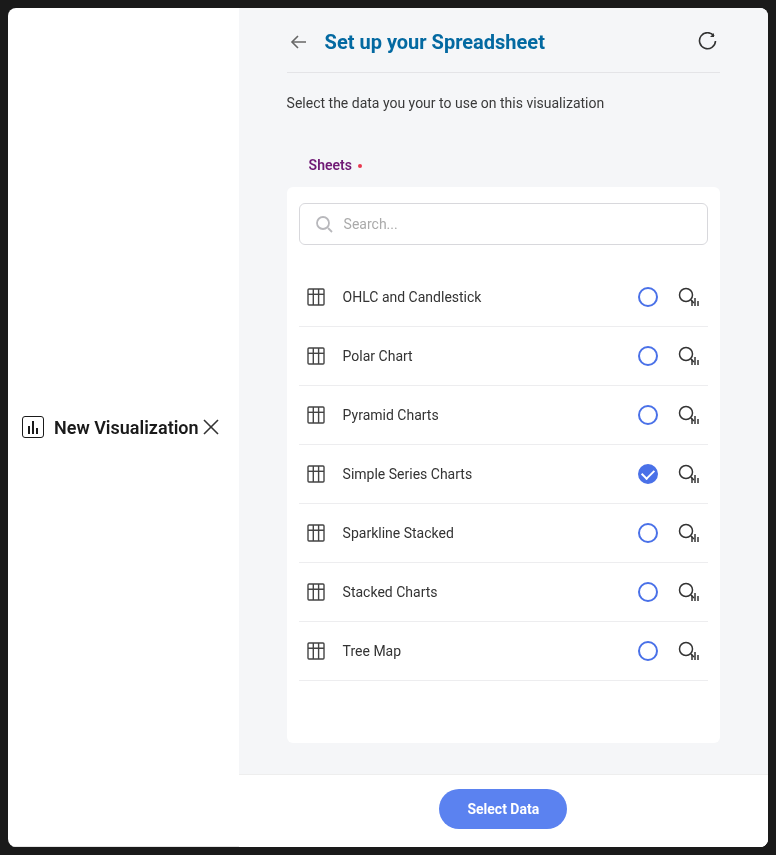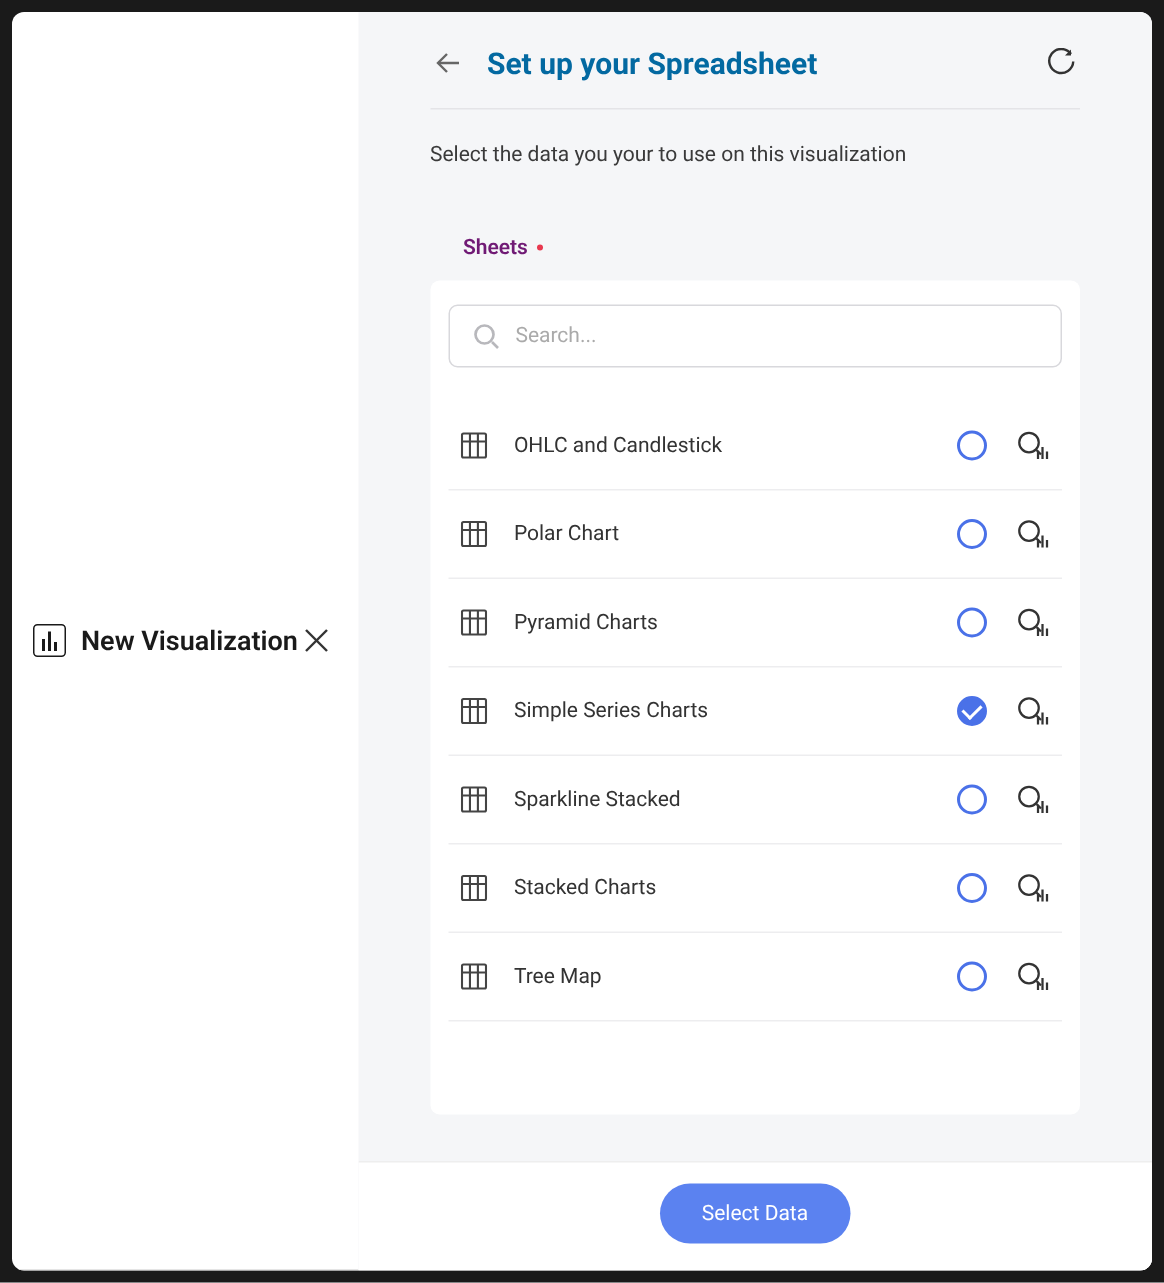--- a/index.html
+++ b/index.html
@@ -217,21 +217,21 @@
       justify-content: center;
       border-top: 1px solid #eee;
     }
     .primary-btn {
       background: #5b82f0;
       color: #fff;
       border: none;
       border-radius: 22px;
       padding: 12px 28px;
       font-size: 14px;
-      font-weight: 400;
+      font-weight: 700;
       cursor: pointer;
     }
   </style>
 </head>
 <body>
 
 <div class="window">
 
   <div class="titlebar">
     <div class="titlebar-icon">

